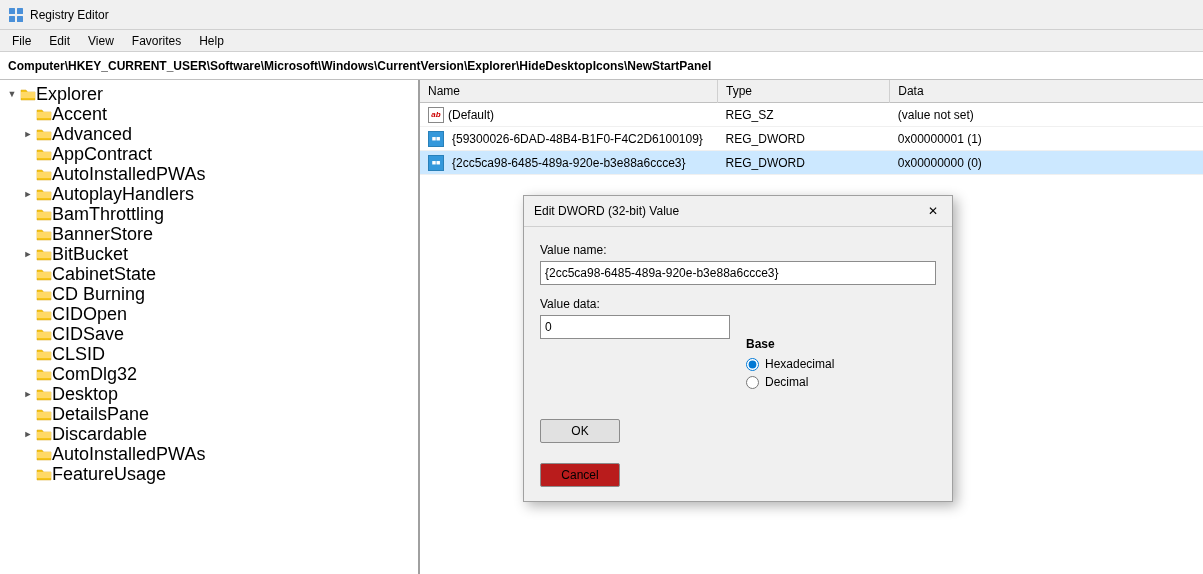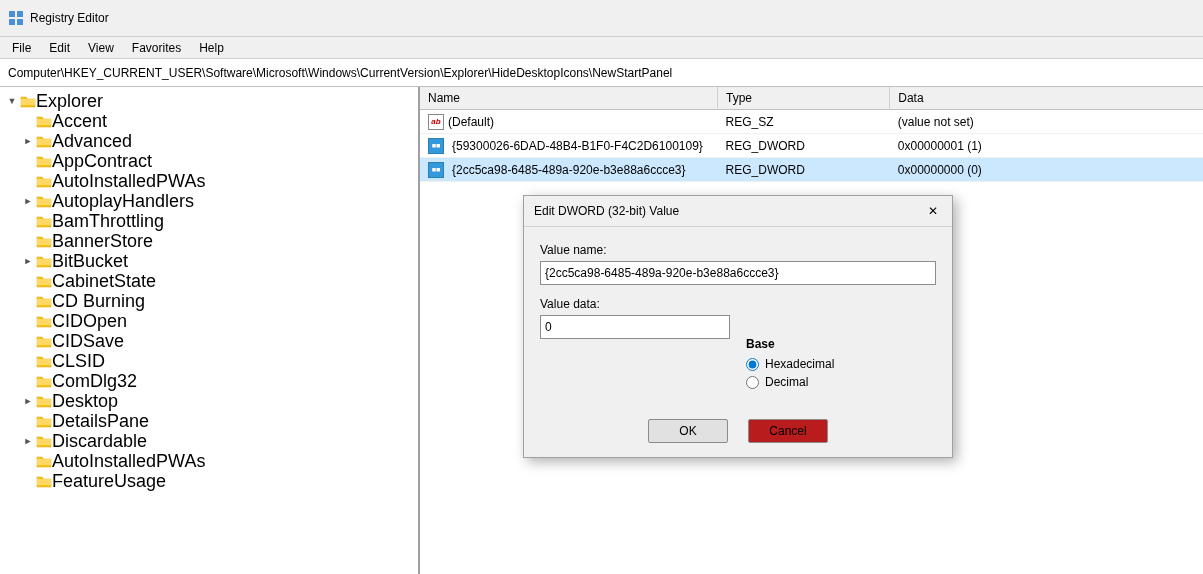--- a/index.html
+++ b/index.html
@@ -10,21 +10,21 @@
       width: 1203px;
       height: 574px;
       overflow: hidden;
     }
 
     
     .title-bar {
       display: flex;
       align-items: center;
       background: #f0f0f0;
-      height: 37px;
+      height: 30px;
       padding: 0 8px;
       border-bottom: 1px solid #d0d0d0;
       gap: 6px;
     }
     .title-bar-icon {
       width: 16px;
       height: 16px;
     }
     .title-bar-text {
       font-size: 12px;
@@ -52,20 +52,21 @@
     
     .address-bar {
       background: #fff;
       height: 28px;
       display: flex;
       align-items: center;
       padding: 0 8px;
       border-bottom: 1px solid #c0c0c0;
       font-size: 12px;
       color: #000;
+      font-weight: bold;
     }
 
     
     .main-content {
       display: flex;
       height: calc(574px - 80px);
       background: #fff;
     }
 
     
@@ -263,20 +264,21 @@
       accent-color: #0078d4;
     }
     .radio-label {
       font-size: 12px;
     }
     .dialog-footer {
       display: flex;
       justify-content: center;
       gap: 20px;
       padding: 10px 16px 14px;
+      flex-direction: column;
     }
     .dialog-btn {
       width: 80px;
       height: 24px;
       background: #b91c1c;
       border: 1px solid #8c8c8c;
       font-size: 12px;
       cursor: pointer;
       border-radius: 2px;
     }

